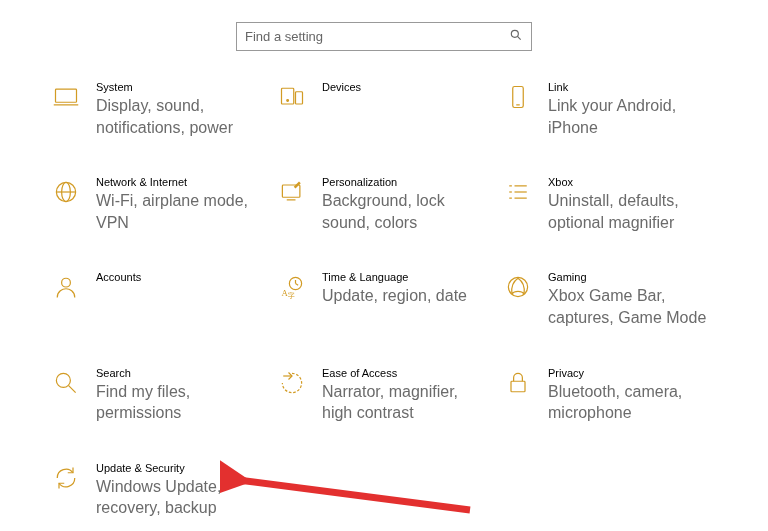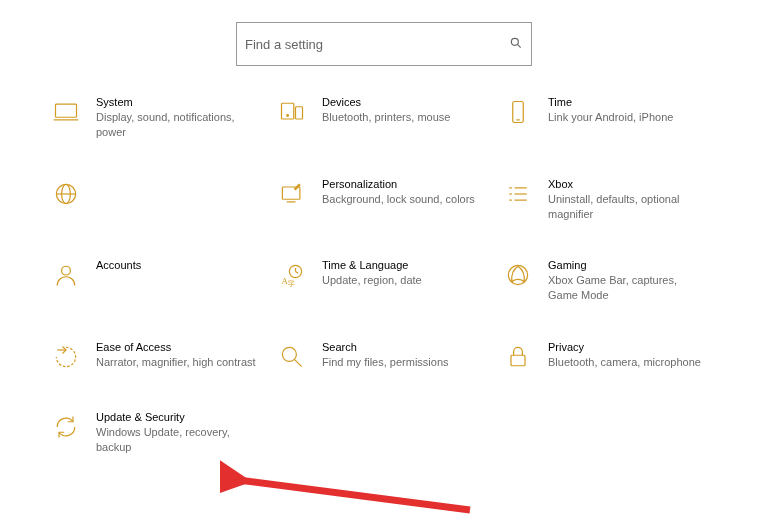--- a/index.html
+++ b/index.html
@@ -11,21 +11,21 @@
     overflow: hidden;
     position: relative;
   }
   .search-wrap {
     display: flex;
     justify-content: center;
     padding-top: 22px;
   }
   .search-box {
     width: 296px;
-    height: 44px;
+    height: 29px;
     border: 1px solid #999;
     display: flex;
     align-items: center;
     padding: 1px 8px;
     color: #666;
     font-size: 13px;
     position: relative;
   }
   .search-box .placeholder { flex: 1; color: #666; }
   .search-box .sicon { color: #666; }
@@ -52,21 +52,21 @@
     color: #d29b24;
   }
   .tile .ticon svg { width: 28px; height: 28px; stroke: #d29b24; fill: none; stroke-width: 1.4; }
   .tile .txt { flex: 1; padding-right: 8px; }
   .tile .title {
     font-size: 11px;
     color: #000;
     margin-bottom: 2px;
   }
   .tile .desc {
-    font-size: 11px;
+    font-size: 16px;
     color: #6b6b6b;
     line-height: 1.35;
   }
   .arrow {
     position: absolute;
     left: 220px;
     top: 460px;
     pointer-events: none;
   }
 </style>
@@ -103,44 +103,47 @@
   <div class="tile">
     <div class="ticon">
       <svg viewBox="0 0 32 32">
           <rect x="4" y="6" width="14" height="18" rx="1"></rect>
           <rect x="20" y="10" width="8" height="14" rx="1"></rect>
           <circle cx="11" cy="20" r="1" fill="#d29b24"></circle>
         </svg>
     </div>
     <div class="txt">
       <div class="title">Devices</div>
-      <div class="desc">Bluetooth, printers, mouse</div>
     </div>
   </div>
 
   <div class="tile">
     <div class="ticon">
       <svg viewBox="0 0 32 32">
           <rect x="10" y="4" width="12" height="24" rx="2"></rect>
           <line x1="14" y1="25" x2="18" y2="25"></line>
         </svg>
     </div>
     <div class="txt">
-      <div class="title">Time</div>
+      <div class="title">Link</div>
       <div class="desc">Link your Android, iPhone</div>
     </div>
   </div>
 
   <div class="tile">
     <div class="ticon">
       <svg viewBox="0 0 32 32">
           <circle cx="16" cy="16" r="11"></circle>
           <ellipse cx="16" cy="16" rx="5" ry="11"></ellipse>
           <line x1="5" y1="16" x2="27" y2="16"></line>
         </svg>
+    </div>
+    <div class="txt">
+      <div class="title">Network &amp; Internet</div>
+      <div class="desc">Wi-Fi, airplane mode, VPN</div>
     </div>
   </div>
 
   <div class="tile">
     <div class="ticon">
       <svg viewBox="0 0 32 32">
           <rect x="5" y="8" width="20" height="14" rx="1"></rect>
           <line x1="10" y1="25" x2="20" y2="25"></line>
           <path d="M18 10 L24 4 L26 6 L20 12 Z" fill="#d29b24" stroke="none"></path>
         </svg>
@@ -205,41 +208,41 @@
     </div>
     <div class="txt">
       <div class="title">Gaming</div>
       <div class="desc">Xbox Game Bar, captures, Game Mode</div>
     </div>
   </div>
 
   <div class="tile">
     <div class="ticon">
       <svg viewBox="0 0 32 32">
+          <circle cx="13" cy="13" r="8"></circle>
+          <line x1="19" y1="19" x2="27" y2="27"></line>
+        </svg>
+    </div>
+    <div class="txt">
+      <div class="title">Search</div>
+      <div class="desc">Find my files, permissions</div>
+    </div>
+  </div>
+
+  <div class="tile">
+    <div class="ticon">
+      <svg viewBox="0 0 32 32">
           <path d="M16 5 A11 11 0 1 1 5 16" stroke-dasharray="3 2"></path>
           <polyline points="12,4 16,8 12,12"></polyline>
           <line x1="16" y1="8" x2="6" y2="8" stroke-dasharray="0"></line>
         </svg>
     </div>
     <div class="txt">
       <div class="title">Ease of Access</div>
       <div class="desc">Narrator, magnifier, high contrast</div>
-    </div>
-  </div>
-
-  <div class="tile">
-    <div class="ticon">
-      <svg viewBox="0 0 32 32">
-          <circle cx="13" cy="13" r="8"></circle>
-          <line x1="19" y1="19" x2="27" y2="27"></line>
-        </svg>
-    </div>
-    <div class="txt">
-      <div class="title">Search</div>
-      <div class="desc">Find my files, permissions</div>
     </div>
   </div>
 
   <div class="tile">
     <div class="ticon">
       <svg viewBox="0 0 32 32">
           <rect x="8" y="14" width="16" height="12" rx="1"></rect>
           <path d="M11 14 V10 a5 5 0 0 1 10 0 V14"></path>
         </svg>
     </div>

